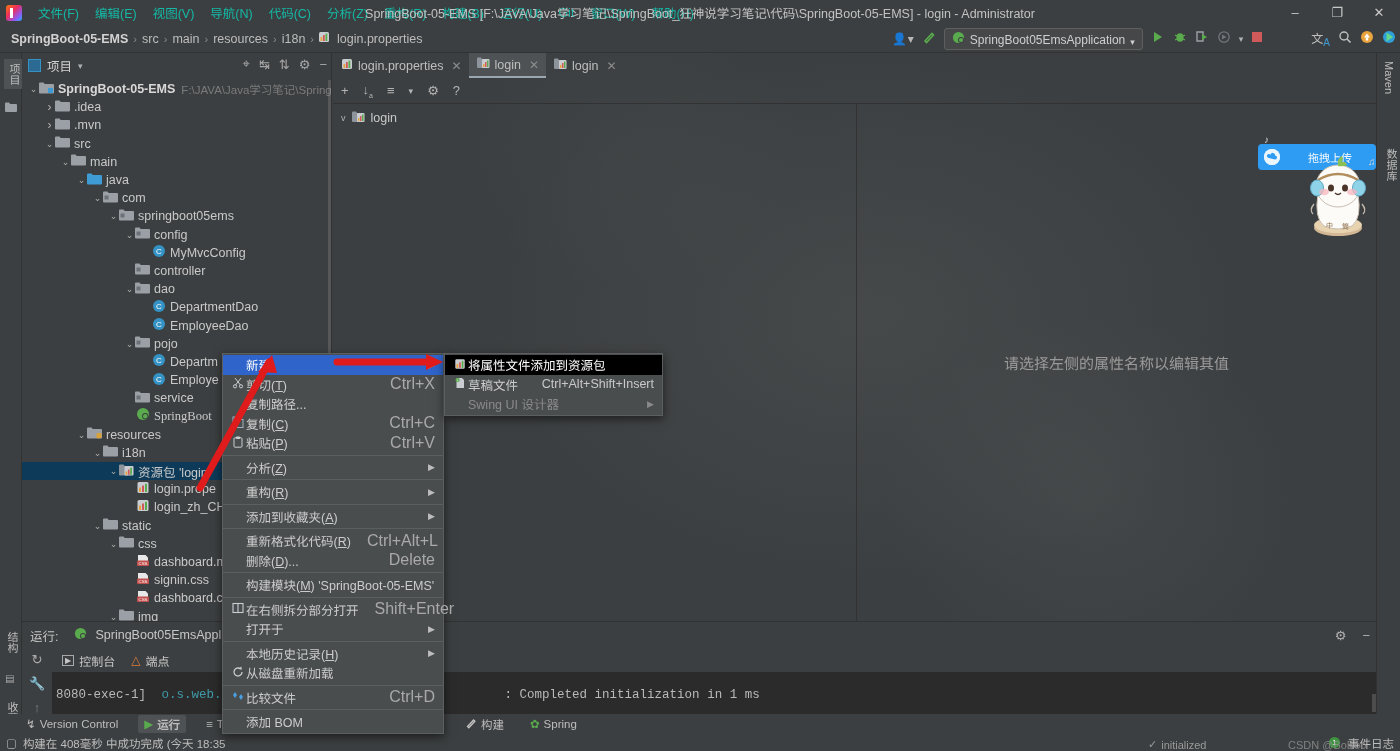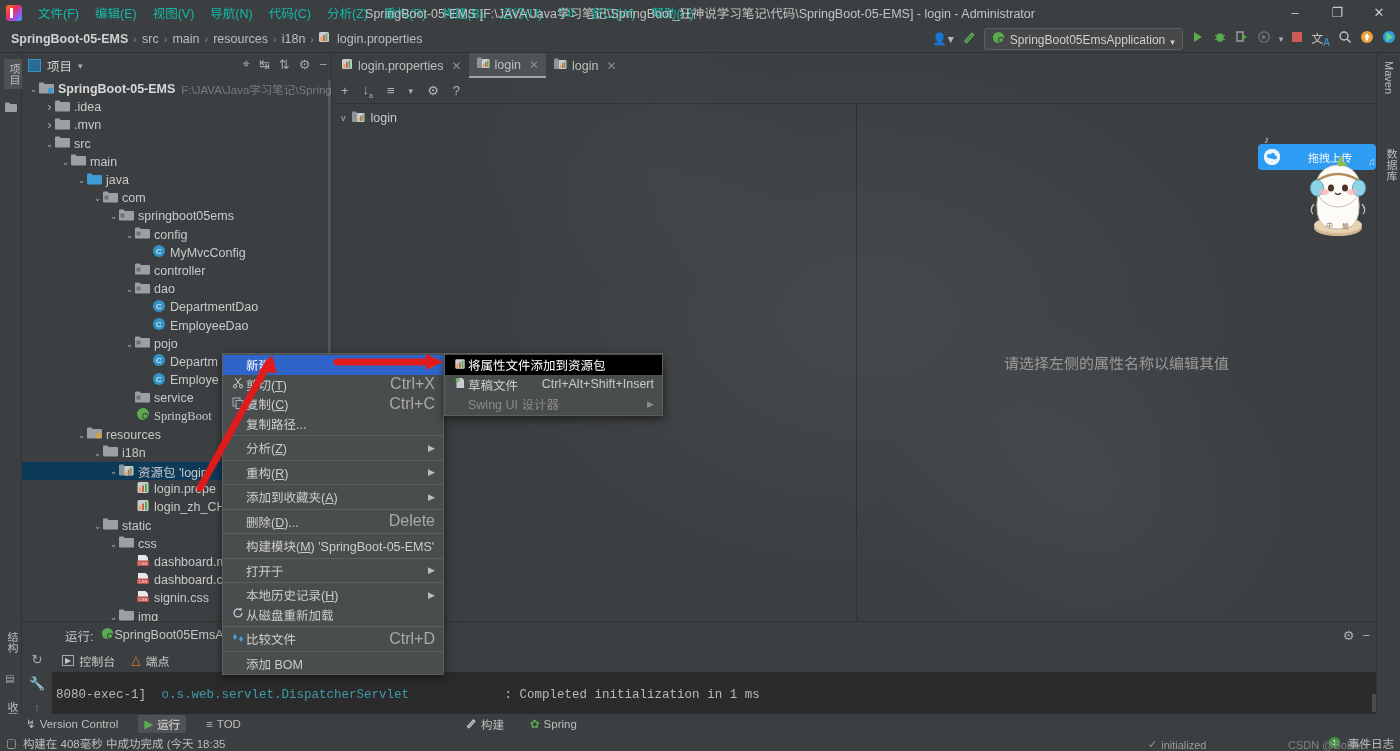--- a/index.html
+++ b/index.html
@@ -94,21 +94,21 @@
   .prop-toolbar{ height:26px; display:flex; align-items:center; gap:14px; padding-left:8px; border-bottom:1px solid #323232;}
   .prop-toolbar span{ font-size:13px; color:#b4b4b4; }
   .prop-split{ position:absolute; left:0; top:51px; right:0; bottom:0; display:flex; }
   .prop-left{ width:524px; border-right:1px solid #323232; padding-top:4px;}
   .prop-right{ flex:1; display:flex; align-items:center; justify-content:center; }
   .prop-right .hint{ font-size:15px; color:#9a9a9a; }
   .prop-row{ height:20px; display:flex; align-items:center; gap:6px; padding-left:8px; font-size:12.5px; color:#c9c9c9;}
 
   
   .runpanel{ position:absolute; left:22px; top:621px; right:24px; height:96px; background:#3c3f41; border-top:1px solid #323232;}
-  .run-head{ height:26px; display:flex; align-items:center; padding-left:8px; gap:0; font-size:12.5px; color:#c6c6c6;margin-left:35px;}
+  .run-head{ height:26px; display:flex; align-items:center; padding-left:8px; gap:8px; font-size:12.5px; color:#c6c6c6;}
   .run-head .gear{ margin-left:auto; margin-right:8px; color:#b0b0b0; font-size:13px;}
   .run-sub{ height:24px; display:flex; align-items:center; gap:16px; padding-left:40px; font-size:12px; color:#c6c6c6;}
   .run-sub .item{ display:flex; align-items:center; gap:5px;}
   .run-gutter{ position:absolute; left:0; top:26px; width:30px; bottom:0; display:flex; flex-direction:column; align-items:center; gap:9px; padding-top:4px;}
   .run-gutter span{ font-size:13px; color:#a9a9a9;}
   .console{
     position:absolute; left:30px; top:50px; right:0; bottom:0; background:#2b2b2b;
     font-family:"Liberation Mono","DejaVu Sans Mono",monospace; font-size:12.5px; color:#b9b9b9;
     padding:3px 0 0 4px; overflow:hidden; white-space:nowrap;
   }
@@ -250,21 +250,21 @@
       <span style="opacity:.55">
         <svg width="14" height="14" viewBox="0 0 14 14">
             <circle cx="7" cy="7" r="5.2" fill="none" stroke="#9aa0a6" stroke-width="1.3"></circle>
             <path d="M5 4.5 L9.5 7 L5 9.5 Z" fill="#9aa0a6"></path>
           </svg>
       </span>
       <span style="font-size:9px;color:#b0b0b0;">▾</span>
       <span><svg width="12" height="12" viewBox="0 0 12 12">
             <rect x="1" y="1" width="10" height="10" fill="#d05a5a"></rect>
           </svg></span>
-      <span style="font-size:12px;color:#c0c0c0;">文<sub style="color:#3f9bd3">A</sub></span>
+      <span style="font-size:12px;color:#c0c0c0;margin-left:40px;">文<sub style="color:#3f9bd3">A</sub></span>
       <span>
         <svg width="14" height="14" viewBox="0 0 14 14">
             <circle cx="6" cy="6" r="4" fill="none" stroke="#c0c0c0" stroke-width="1.4"></circle>
             <path d="M9 9 L12.5 12.5" stroke="#c0c0c0" stroke-width="1.6"></path>
           </svg>
       </span>
       <span>
         <svg width="14" height="14" viewBox="0 0 14 14">
             <circle cx="7" cy="7" r="6" fill="#e8a33d"></circle>
             <path d="M7 3.5 L10 7.5 L4 7.5 Z" fill="#fff"></path>
@@ -531,30 +531,30 @@
             </svg></span>
           <span class="lbl">dashboard.m</span>
         </div>
         <div class="row" style="padding-left: 102px;">
           <span class="arrow"></span>
           <span class="ic"><svg width="14" height="13" viewBox="0 0 14 13">
               <path d="M2 1 H9.5 L12 3.5 V12 H2 Z" fill="#e8e8e8"></path>
               <rect x="1" y="6.5" width="12" height="5.5" rx="1" fill="#c0504d"></rect>
               <text x="7" y="10.8" font-size="4.4" fill="#fff" text-anchor="middle" font-family="sans-serif">CSS</text>
             </svg></span>
-          <span class="lbl">dashboard.c</span>
+          <span class="lbl">signin.css</span>
         </div>
         <div class="row" style="padding-left: 102px;">
           <span class="arrow"></span>
           <span class="ic"><svg width="14" height="13" viewBox="0 0 14 13">
               <path d="M2 1 H9.5 L12 3.5 V12 H2 Z" fill="#e8e8e8"></path>
               <rect x="1" y="6.5" width="12" height="5.5" rx="1" fill="#c0504d"></rect>
               <text x="7" y="10.8" font-size="4.4" fill="#fff" text-anchor="middle" font-family="sans-serif">CSS</text>
             </svg></span>
-          <span class="lbl">signin.css</span>
+          <span class="lbl">dashboard.c</span>
         </div>
         <div class="row" style="padding-left: 86px;">
           <span class="arrow">⌄</span>
           <span class="ic"><svg width="15" height="12" viewBox="0 0 15 12">
               <path d="M0 1.5 A1 1 0 0 1 1 .5 H4.5 L5.7 2 H14 A1 1 0 0 1 15 3 V10.5 A1 1 0 0 1 14 11.5 H1 A1 1 0 0 1 0 10.5 Z" fill="#9aa0a6"></path>
             </svg></span>
           <span class="lbl">img</span>
         </div>
       </div>
     <div class="shadow-scroll" style="top:27px;height:540px;width:3px;background:rgba(200,200,200,.18)"></div>
@@ -726,30 +726,38 @@
       <div class="mitem">
         <span class="mic"><svg width="12" height="12" viewBox="0 0 12 12">
             <circle cx="3" cy="9.3" r="1.6" fill="none" stroke="#c9cdd2" stroke-width="1"></circle>
             <circle cx="9" cy="9.3" r="1.6" fill="none" stroke="#c9cdd2" stroke-width="1"></circle>
             <path d="M3.6 8 L9 1 M8.4 8 L3 1" stroke="#c9cdd2" stroke-width="1"></path>
           </svg></span>
         <span class="mtx">剪切(<u>T</u>)</span>
         <span class="key">Ctrl+X</span>
       </div>
       <div class="mitem">
+        <span class="mic"></span>
+        <span class="mtx">复制路径...</span>
+      </div>
+      <div class="mitem">
         <span class="mic"><svg width="12" height="12" viewBox="0 0 12 12">
             <rect x="1" y="1" width="7" height="8" fill="none" stroke="#9fb3c4" stroke-width="1"></rect>
             <rect x="4" y="3.5" width="7" height="8" fill="#4a4d4e" stroke="#9fb3c4" stroke-width="1"></rect>
           </svg></span>
         <span class="mtx">复制(<u>C</u>)</span>
         <span class="key">Ctrl+C</span>
       </div>
       <div class="mitem">
-        <span class="mic"></span>
-        <span class="mtx">复制路径...</span>
+        <span class="mic"><svg width="12" height="12" viewBox="0 0 12 12">
+            <rect x="2" y="1.8" width="8" height="9.4" rx="1" fill="none" stroke="#c9cdd2" stroke-width="1"></rect>
+            <rect x="4" y="0.6" width="4" height="2.3" rx=".6" fill="#c9cdd2"></rect>
+          </svg></span>
+        <span class="mtx">粘贴(<u>P</u>)</span>
+        <span class="key">Ctrl+V</span>
       </div>
       <div class="divider"></div>
       <div class="mitem">
         <span class="mic"></span>
         <span class="mtx">分析(<u>Z</u>)</span>
         <span class="sub">▶</span>
       </div>
       <div class="divider"></div>
       <div class="mitem">
         <span class="mic"></span>
@@ -758,29 +766,42 @@
       </div>
       <div class="divider"></div>
       <div class="mitem">
         <span class="mic"></span>
         <span class="mtx">添加到收藏夹(<u>A</u>)</span>
         <span class="sub">▶</span>
       </div>
       <div class="divider"></div>
       <div class="mitem">
         <span class="mic"></span>
+        <span class="mtx">重新格式化代码(<u>R</u>)</span>
+        <span class="key">Ctrl+Alt+L</span>
+      </div>
+      <div class="mitem">
+        <span class="mic"></span>
         <span class="mtx">删除(<u>D</u>)...</span>
         <span class="key">Delete</span>
       </div>
       <div class="divider"></div>
       <div class="mitem">
         <span class="mic"></span>
         <span class="mtx">构建模块(<u>M</u>) 'SpringBoot-05-EMS'</span>
       </div>
       <div class="divider"></div>
+      <div class="mitem">
+        <span class="mic"><svg width="12" height="12" viewBox="0 0 12 12">
+            <rect x="1" y="1.5" width="10" height="9" fill="none" stroke="#c9cdd2" stroke-width="1.1"></rect>
+            <line x1="6" y1="1.5" x2="6" y2="10.5" stroke="#c9cdd2" stroke-width="1.1"></line>
+          </svg></span>
+        <span class="mtx">在右侧拆分部分打开</span>
+        <span class="key">Shift+Enter</span>
+      </div>
       <div class="mitem">
         <span class="mic"></span>
         <span class="mtx">打开于</span>
         <span class="sub">▶</span>
       </div>
       <div class="divider"></div>
       <div class="mitem">
         <span class="mic"></span>
         <span class="mtx">本地历史记录(<u>H</u>)</span>
         <span class="sub">▶</span>

